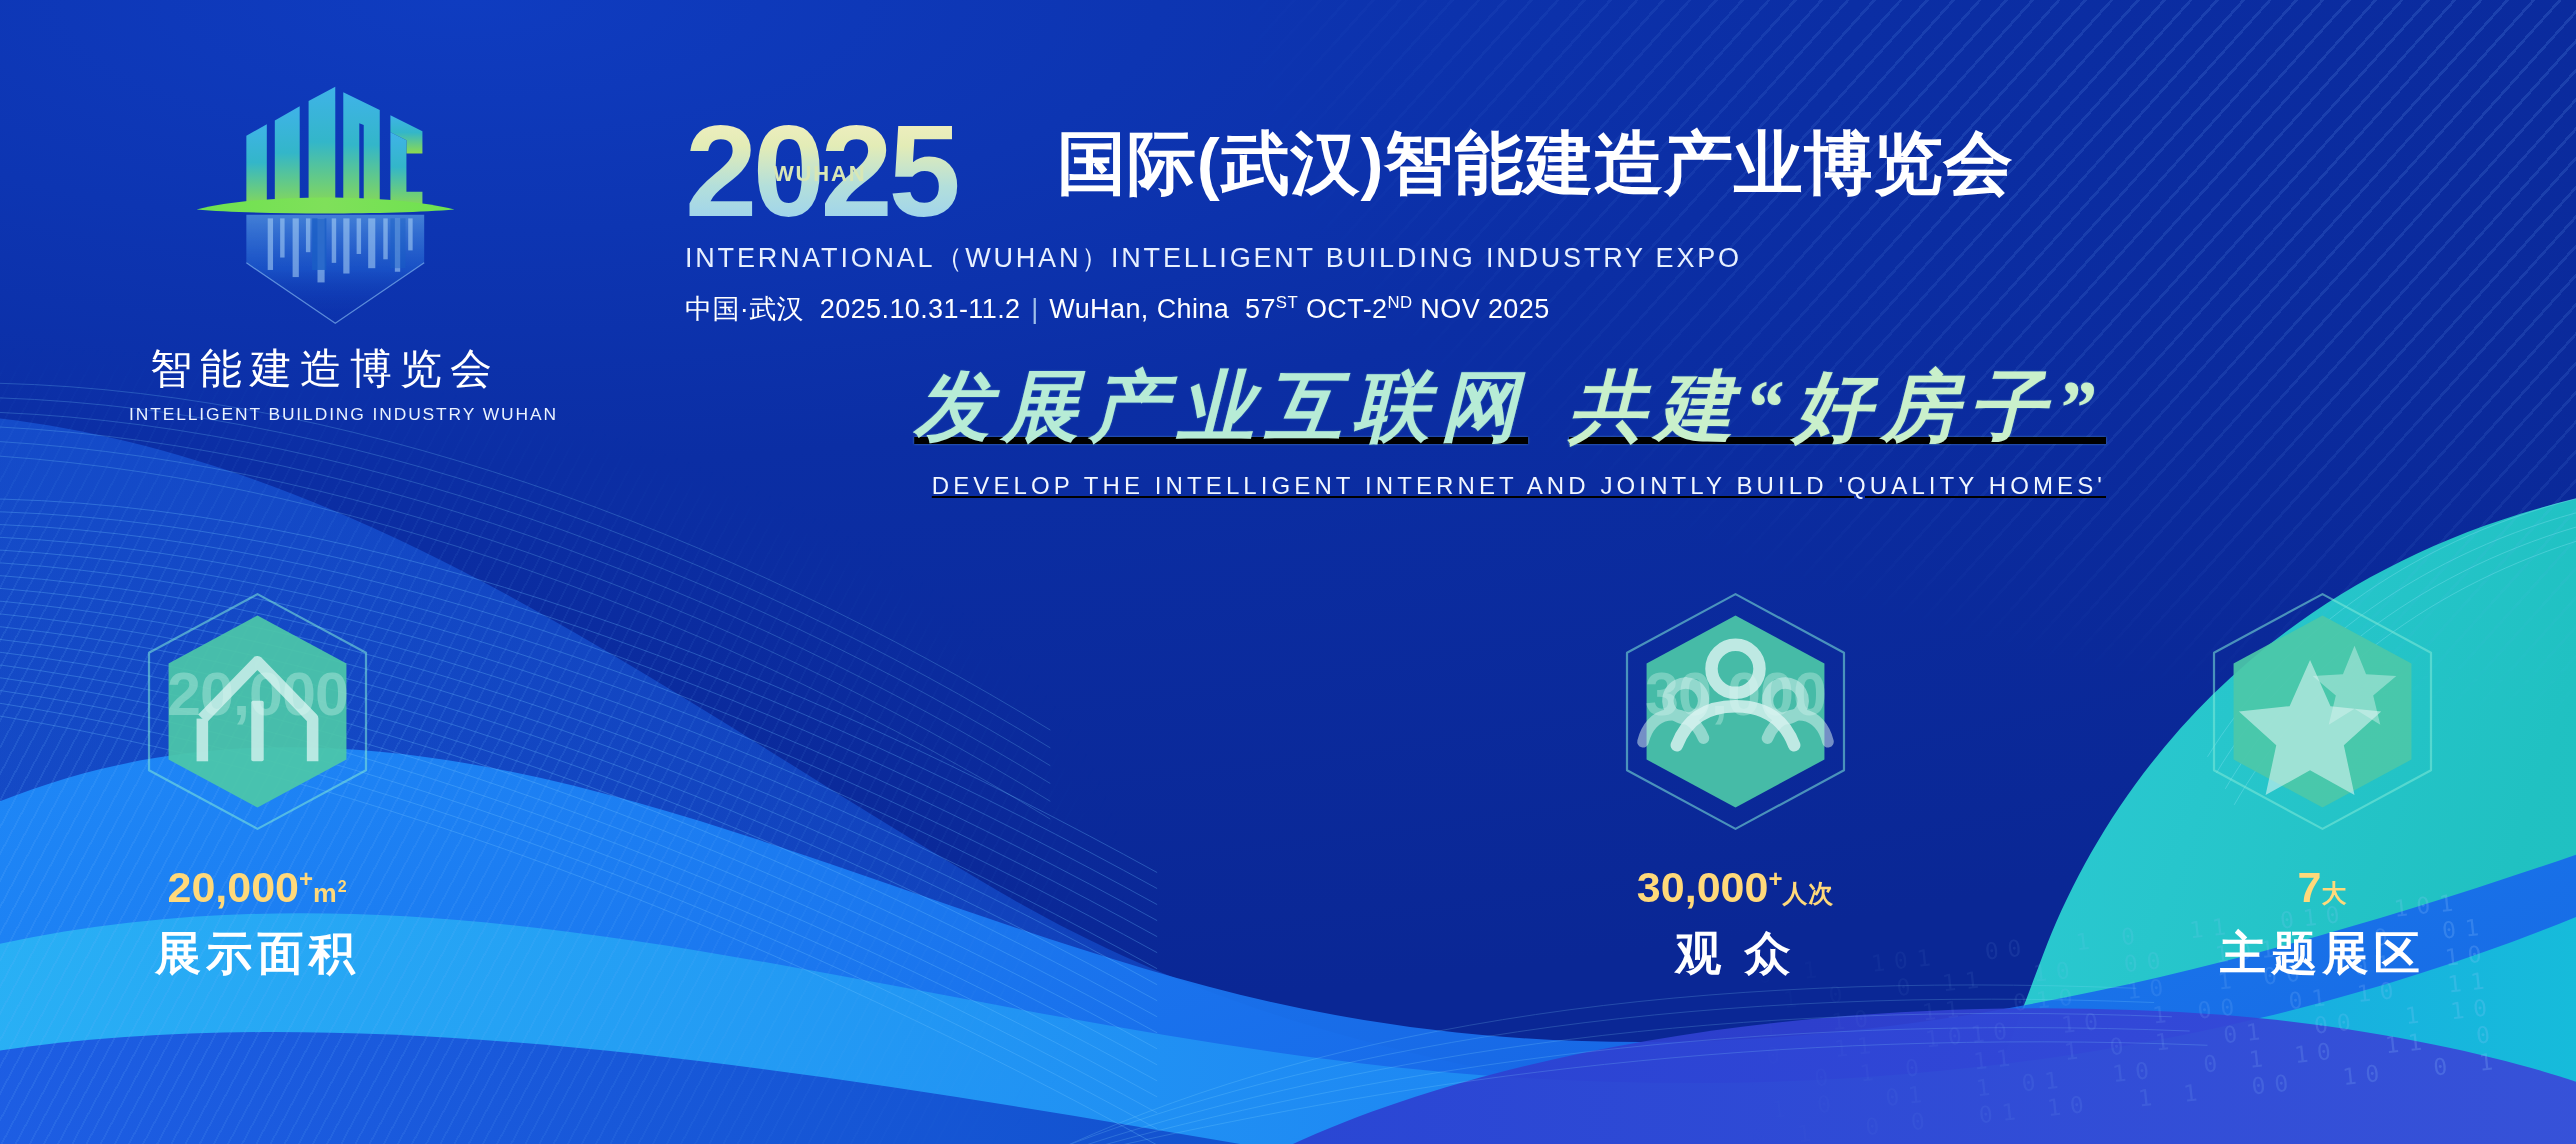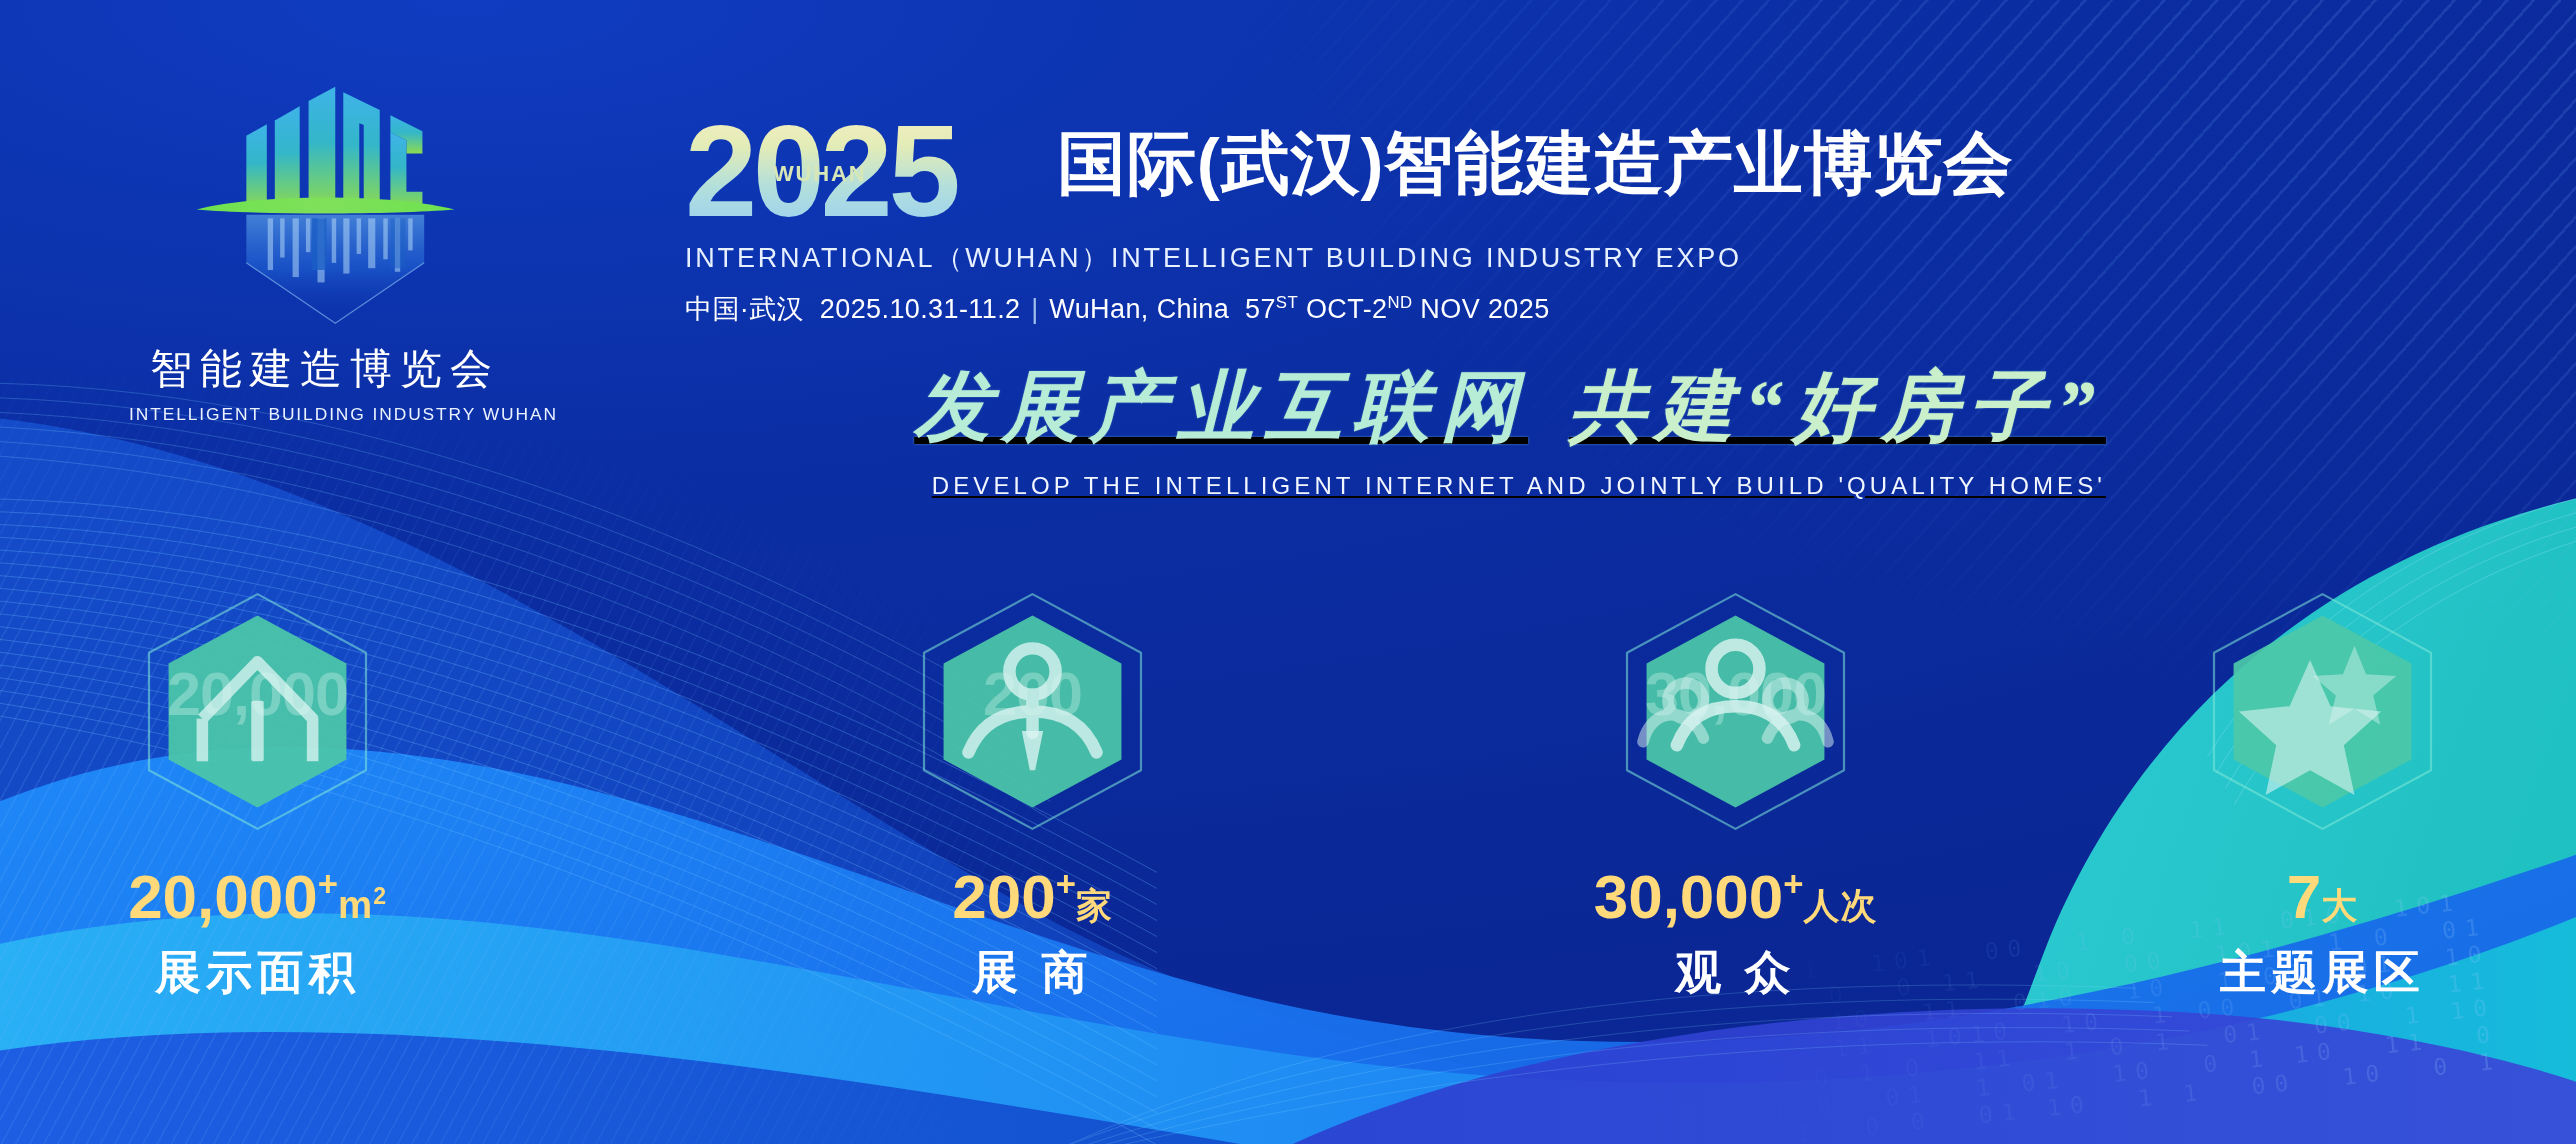--- a/index.html
+++ b/index.html
@@ -105,21 +105,21 @@
   .stat-4{left:2118px;}
   .hexwrap{position:relative;width:267px;height:249px;margin:0 auto;}
   .hexwrap svg{position:absolute;left:0;top:0;width:267px;height:249px;}
   .ghostnum{
     position:absolute;left:0;right:0;top:77px;
     font-size:61px;font-weight:700;color:rgba(235,255,250,.30);
     letter-spacing:-0.9px;line-height:1;
   }
   .stat-value{
     margin-top:30px;
-    font-size:62px;font-weight:800;color:#ffd97a;line-height:1;white-space:nowrap;
+    font-size:43px;font-weight:800;color:#ffd97a;line-height:1;white-space:nowrap;
   }
   .stat-value .plus{font-size:.56em;vertical-align:super;font-weight:700;}
   .stat-value .unit{font-size:.58em;font-weight:700;letter-spacing:0.9px;}
   .stat-value .unit.sq{font-size:.62em;vertical-align:baseline;}
   .stat-value .unit.sq sup{font-size:.6em;vertical-align:super;}
   .stat-label{
     margin-top:14.2px;font-size:46px;font-weight:700;color:#fff;letter-spacing:5.3px;
     white-space:nowrap;
   }
 </style>
@@ -330,41 +330,20 @@
             <rect x="143" y="128" width="14" height="68" rx="2"></rect>
           </g>
         </svg>
       </div>
       <div class="stat-value">
         <span>20,000</span><span class="plus">+</span><span class="unit sq"><span>m</span><sup>2</sup></span>
       </div>
       <div class="stat-label">展示面积</div>
     </div>
 
-    <div class="stat stat-2">
-      <div class="hexwrap">
-        <svg viewBox="0 0 300 280">
-          <path d="M150,8 L272,74 L272,206 L150,272 L28,206 L28,74 Z" fill="none" stroke="#7fe9d8" stroke-width="2.5" opacity="0.55" stroke-linejoin="round"></path>
-          <path d="M150,32 L250,86 L250,194 L150,248 L50,194 L50,86 Z" fill="#4cc8a8" opacity="0.92" stroke-linejoin="round"></path>
-        </svg>
-        <div class="ghostnum">200</div>
-        <svg viewBox="0 0 300 280" style="position:absolute;left:0;top:0;">
-          <g opacity="0.78" fill="none" stroke="#ddf5f3" stroke-width="14" stroke-linecap="round">
-            <circle cx="150" cy="95" r="26"></circle>
-            <path d="M150,121 L150,164"></path>
-            <path d="M78,186 C92,152 118,140 150,140 C182,140 208,152 222,186"></path>
-          </g>
-          <path d="M138,162 L162,162 L153,206 L147,206 Z" fill="#ddf5f3" opacity="0.78"></path>
-        </svg>
-      </div>
-      <div class="stat-value">
-        <span>200</span><span class="plus">+</span><span class="unit">家</span>
-      </div>
-      <div class="stat-label">展 商</div>
-    </div>
 
     <div class="stat stat-3">
       <div class="hexwrap">
         <svg viewBox="0 0 300 280">
           <path d="M150,8 L272,74 L272,206 L150,272 L28,206 L28,74 Z" fill="none" stroke="#7fe9d8" stroke-width="2.5" opacity="0.55" stroke-linejoin="round"></path>
           <path d="M150,32 L250,86 L250,194 L150,248 L50,194 L50,86 Z" fill="#4cc8a8" opacity="0.92" stroke-linejoin="round"></path>
         </svg>
         <div class="ghostnum">30,000</div>
         <svg viewBox="0 0 300 280" style="position:absolute;left:0;top:0;">
           <g opacity="0.8" fill="none" stroke="#ddf5f3" stroke-width="14" stroke-linecap="round">

